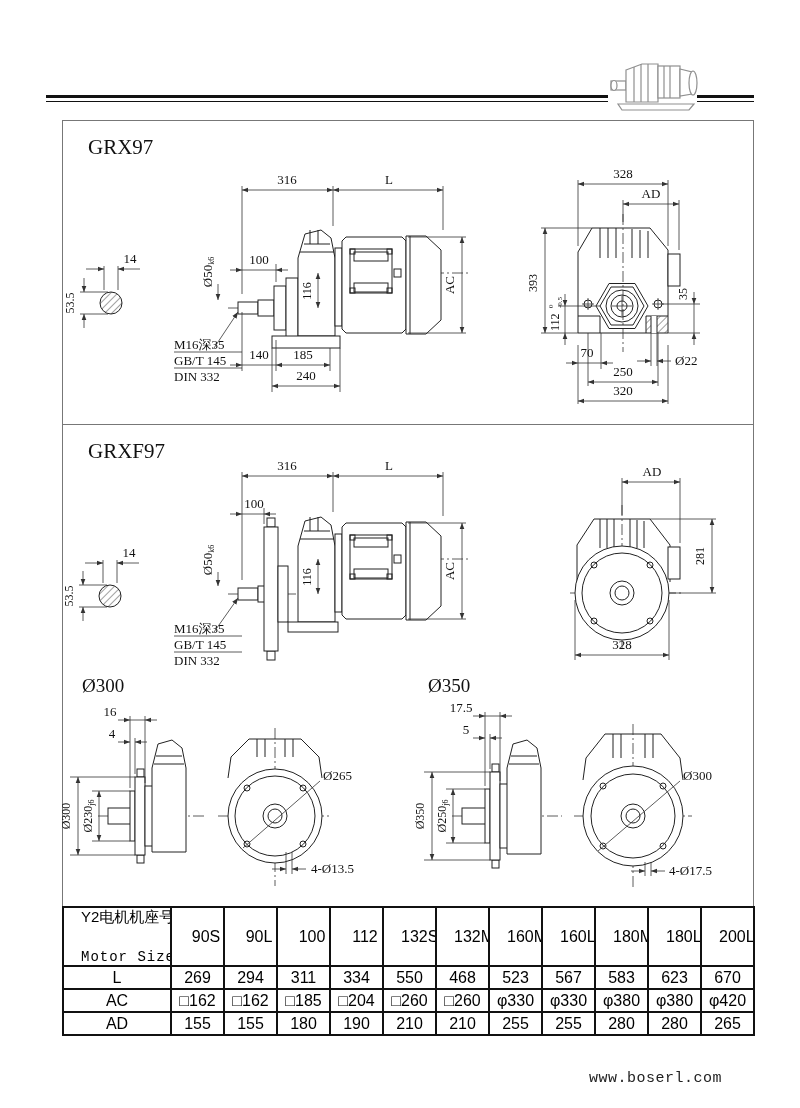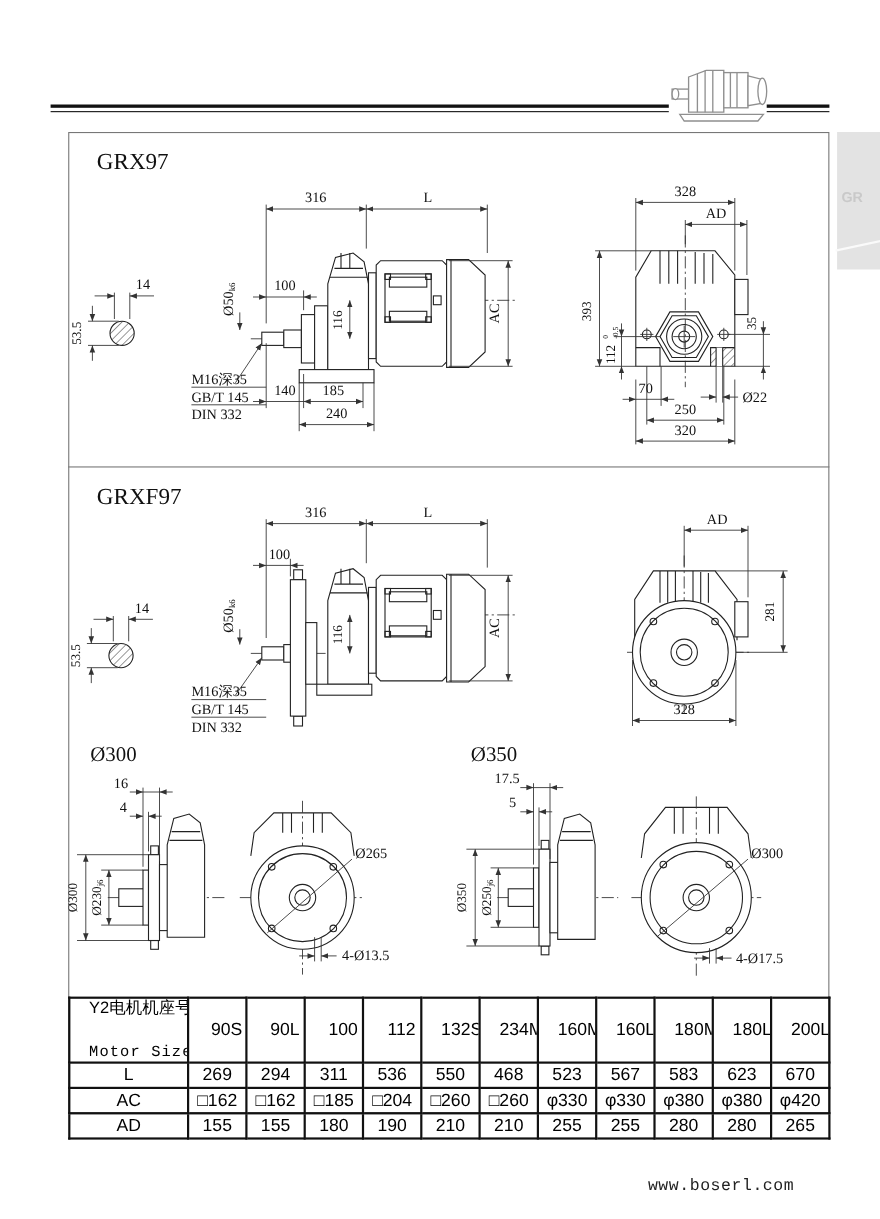--- a/index.html
+++ b/index.html
@@ -55,24 +55,20 @@
         <line x1="33" y1="8" x2="33" y2="46"></line>
       <line x1="40" y1="8" x2="40" y2="46"></line>
       <rect x="50" y="10" width="22" height="32"></rect>
       <line x1="56" y1="10" x2="56" y2="42"></line>
         <line x1="62" y1="10" x2="62" y2="42"></line>
       <path d="M72,13 L84,16 L84,38 L72,40 Z"></path>
       <ellipse cx="85" cy="27" rx="4" ry="12"></ellipse>
     </g>
   </svg>
 
-  <div class="side-tab">
-    <span class="gr">GR</span>
-    <div class="diag"></div>
-  </div>
 
   <div class="frame"></div>
   <div class="divider"></div>
 
   <svg class="dsvg" style="left:62px;top:120px;" width="693" height="304" viewBox="62 120 693 304">
     <defs>
       <marker id="a1" viewBox="0 0 10 10" refX="9" refY="5" markerWidth="9" markerHeight="9" orient="auto-start-reverse">
         <path d="M0,1.5 L9,5 L0,8.5 z" fill="#333"></path>
       </marker>
       <pattern id="h1" width="5" height="5" patternUnits="userSpaceOnUse" patternTransform="rotate(45)">
@@ -438,33 +434,33 @@
         <tr class="hrow">
       <th>
         <div class="hd-cn">Y2电机机座号</div>
         <div class="hd-en">Motor Size</div>
       </th>
       <th>90S</th>
       <th>90L</th>
       <th>100</th>
       <th>112</th>
       <th>132S</th>
-      <th>234M</th>
+      <th>132M</th>
       <th>160M</th>
       <th>160L</th>
       <th>180M</th>
       <th>180L</th>
       <th>200L</th>
     </tr>
     <tr class="drow">
       <th>L</th>
       <td>269</td>
       <td>294</td>
       <td>311</td>
-      <td>536</td>
+      <td>334</td>
       <td>550</td>
       <td>468</td>
       <td>523</td>
       <td>567</td>
       <td>583</td>
       <td>623</td>
       <td>670</td>
     </tr>
     <tr class="drow">
       <th>AC</th>

